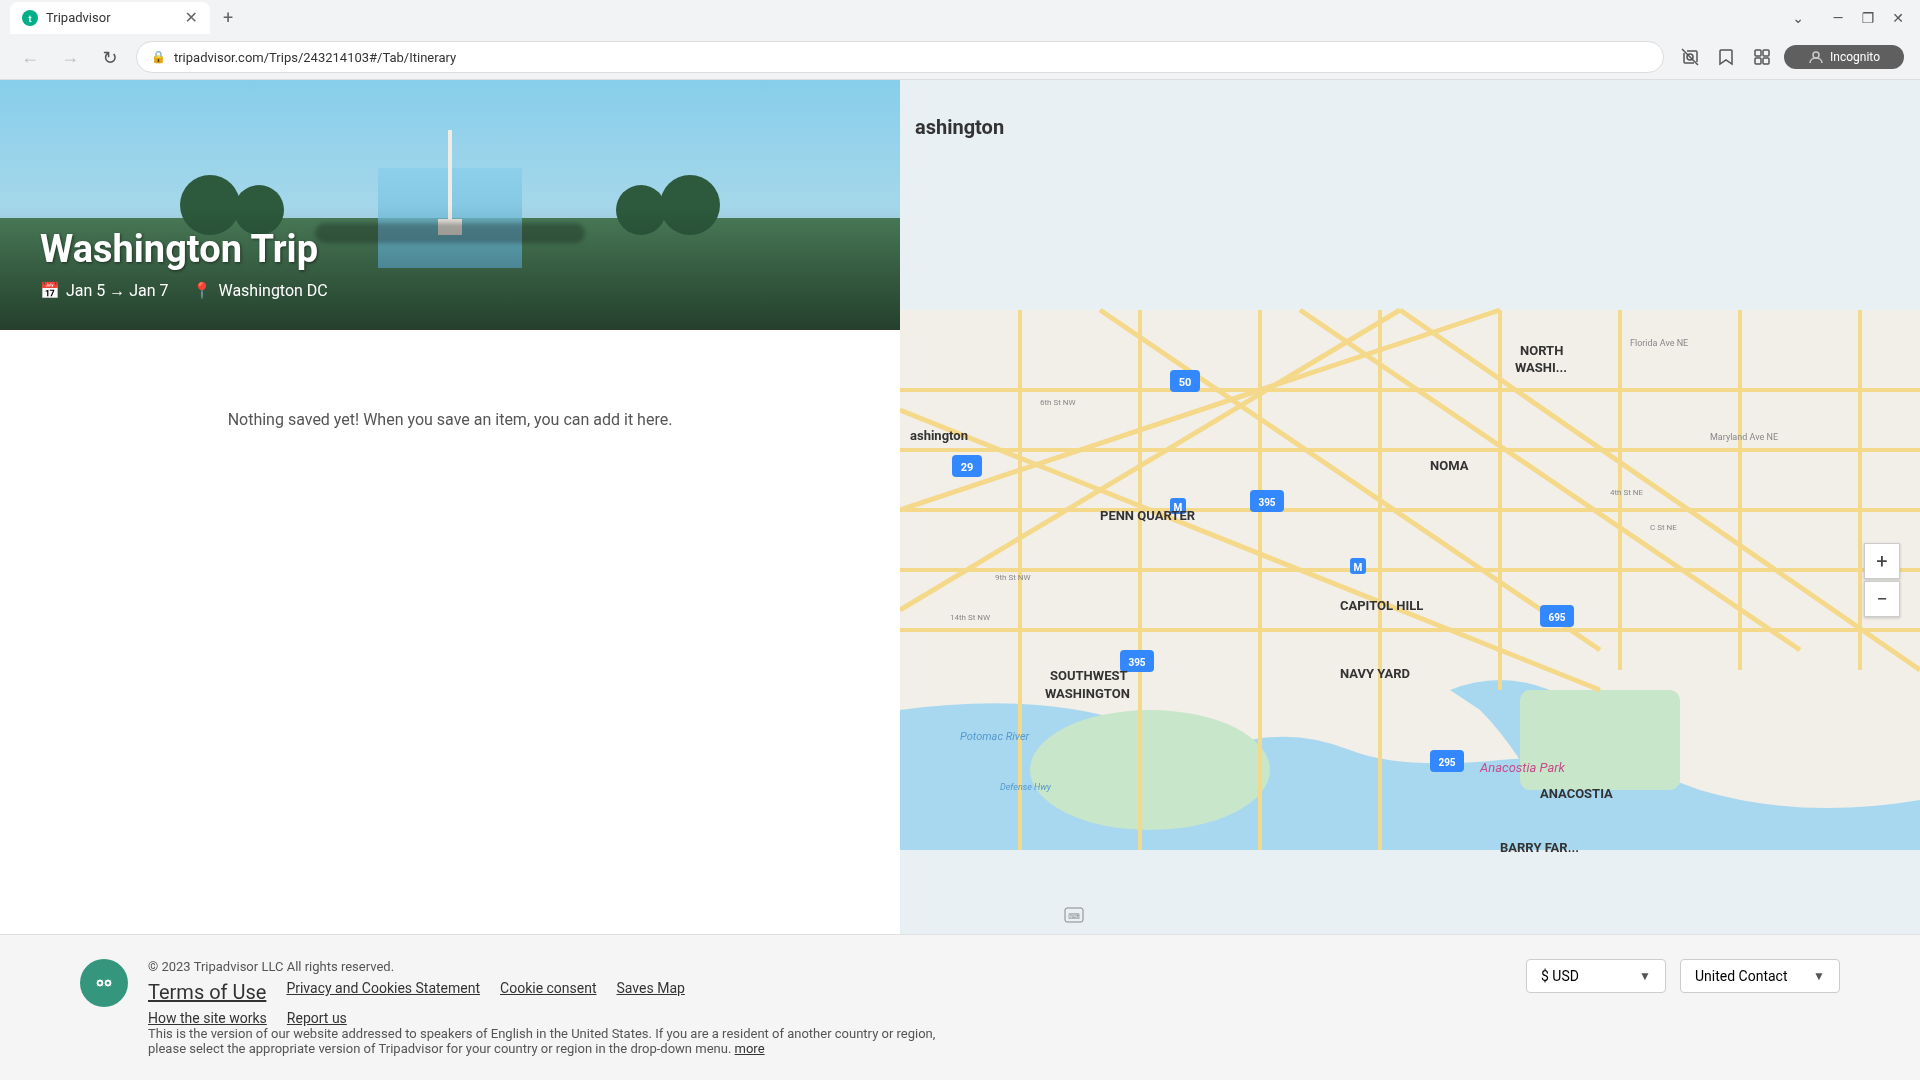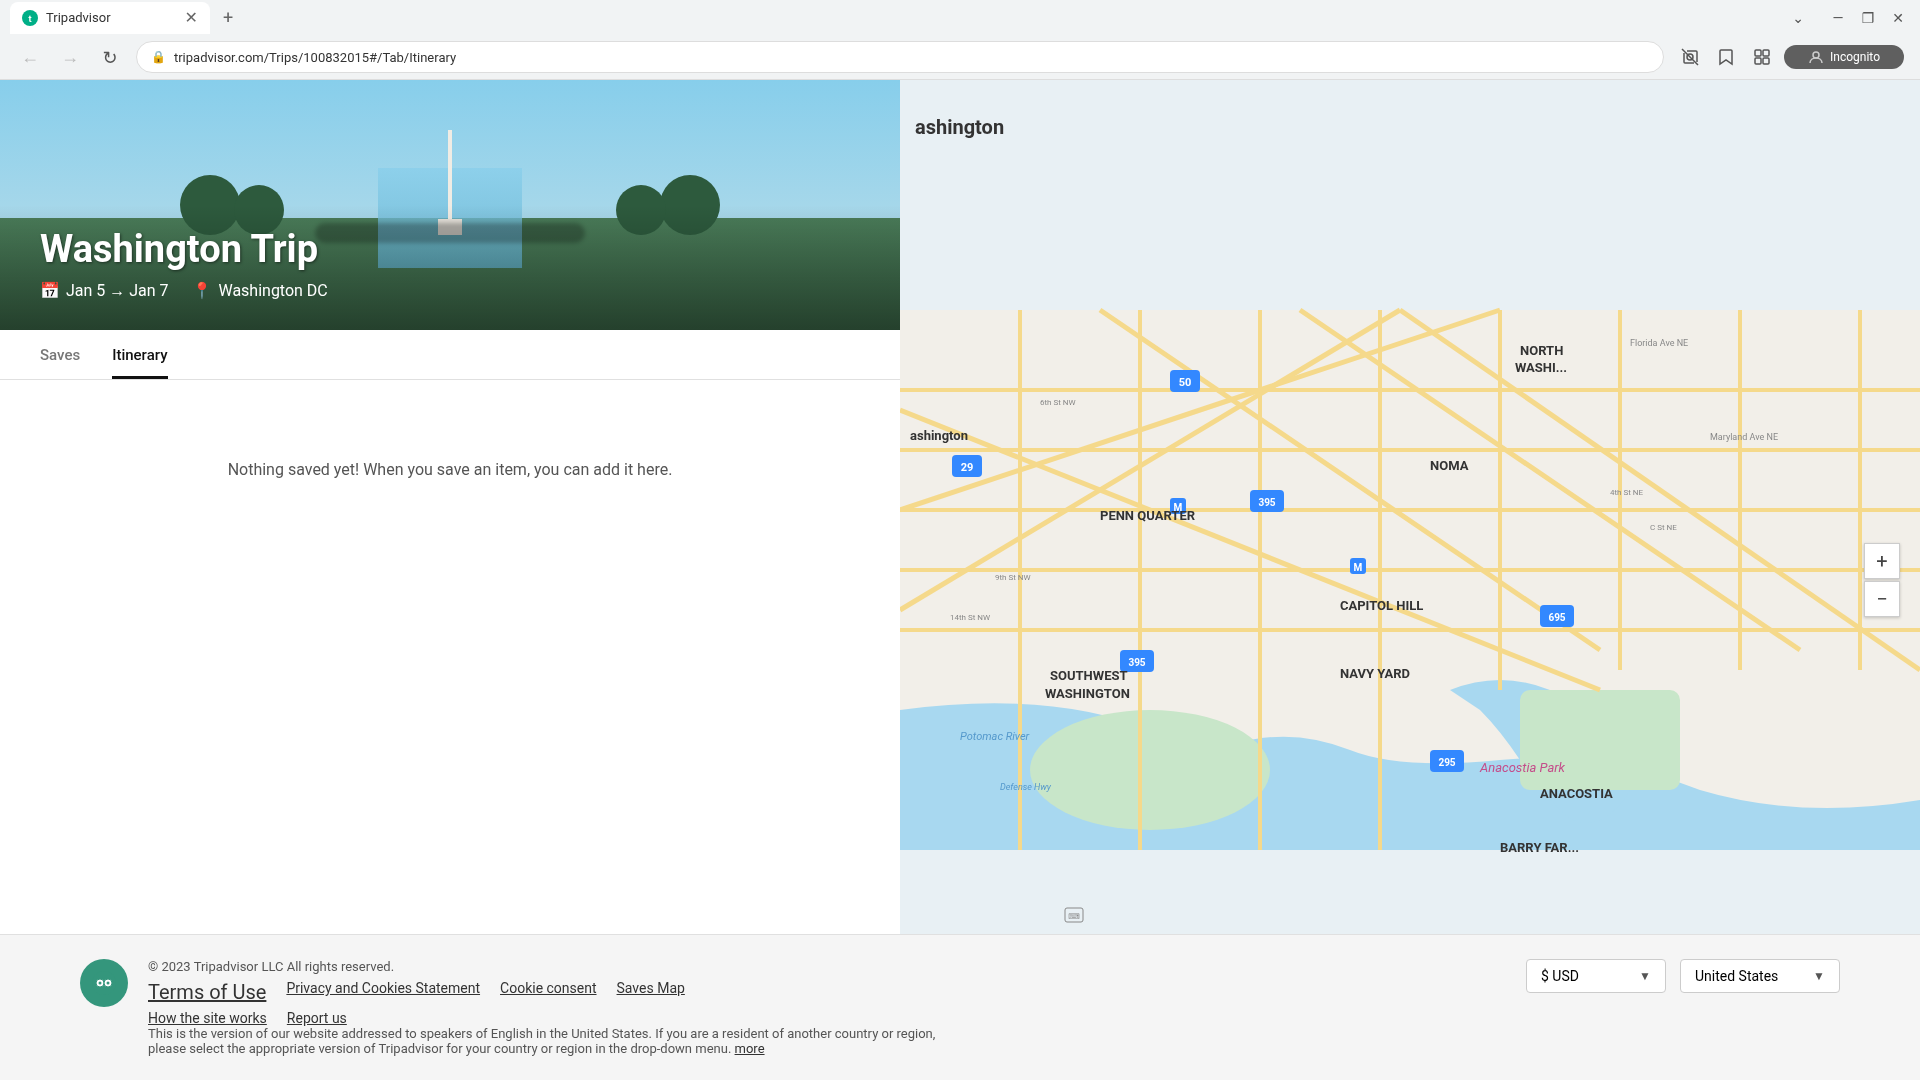--- a/index.html
+++ b/index.html
@@ -293,21 +293,21 @@
       <span class="tab-close">✕</span>
     </div>
     <div class="tab-new">+</div>
   </div>
   <div class="address-bar">
     <div class="nav-btn disabled">←</div>
     <div class="nav-btn disabled">→</div>
     <div class="nav-btn">↻</div>
     <div class="url-bar">
       <span class="url-lock">🔒</span>
-      <span>tripadvisor.com/Trips/100832015#/Tab/Itinerary</span>
+      <span>tripadvisor.com/Trips/243214103#/Tab/Itinerary</span>
     </div>
     <div class="browser-actions">
       <div class="browser-action-btn">
         <svg width="20" height="20" viewBox="0 0 20 20">
             <path d="M2 2l16 16M7 4h9a1 1 0 011 1v10M4 6v9a1 1 0 001 1h9" stroke="#555" stroke-width="1.5" fill="none"></path>
             <circle cx="10" cy="10" r="3" stroke="#555" stroke-width="1.5" fill="none"></circle>
           </svg>
       </div>
       <div class="browser-action-btn">
         <svg width="20" height="20" viewBox="0 0 20 20">
@@ -367,24 +367,20 @@
           </div>
           <div class="hero-meta-item">
             <span class="hero-icon">📍</span>
             <span>Washington DC</span>
           </div>
         </div>
       </div>
     </div>
 
 
-    <div class="tabs-section">
-      <div class="tab-item">Saves</div>
-      <div class="tab-item active">Itinerary</div>
-    </div>
 
     <div class="empty-state">
       <span>Nothing saved yet! When you save an item, you can add it here.</span>
     </div>
 
   </div>
 
   <div class="map-area">
     <div class="map-container">
       
@@ -532,19 +528,19 @@
         <span style="text-decoration:underline;cursor:pointer;color:#333;">more</span>
       </div>
     </div>
 
     <div style="display:flex;gap:14px;align-items:center;">
       <div style="display:flex;align-items:center;gap:8px;background:#fff;border:1px solid #ccc;border-radius:4px;padding:8px 14px;cursor:pointer;min-width:140px;justify-content:space-between;">
         <span style="font-size:14px;">$ USD</span>
         <span style="font-size:12px;color:#555;">▼</span>
       </div>
       <div style="display:flex;align-items:center;gap:8px;background:#fff;border:1px solid #ccc;border-radius:4px;padding:8px 14px;cursor:pointer;min-width:160px;justify-content:space-between;">
-        <span style="font-size:14px;">United States</span>
+        <span style="font-size:14px;">United Contact</span>
         <span style="font-size:12px;color:#555;">▼</span>
       </div>
     </div>
 
   </div>
 </div>
 
 </body></html>

